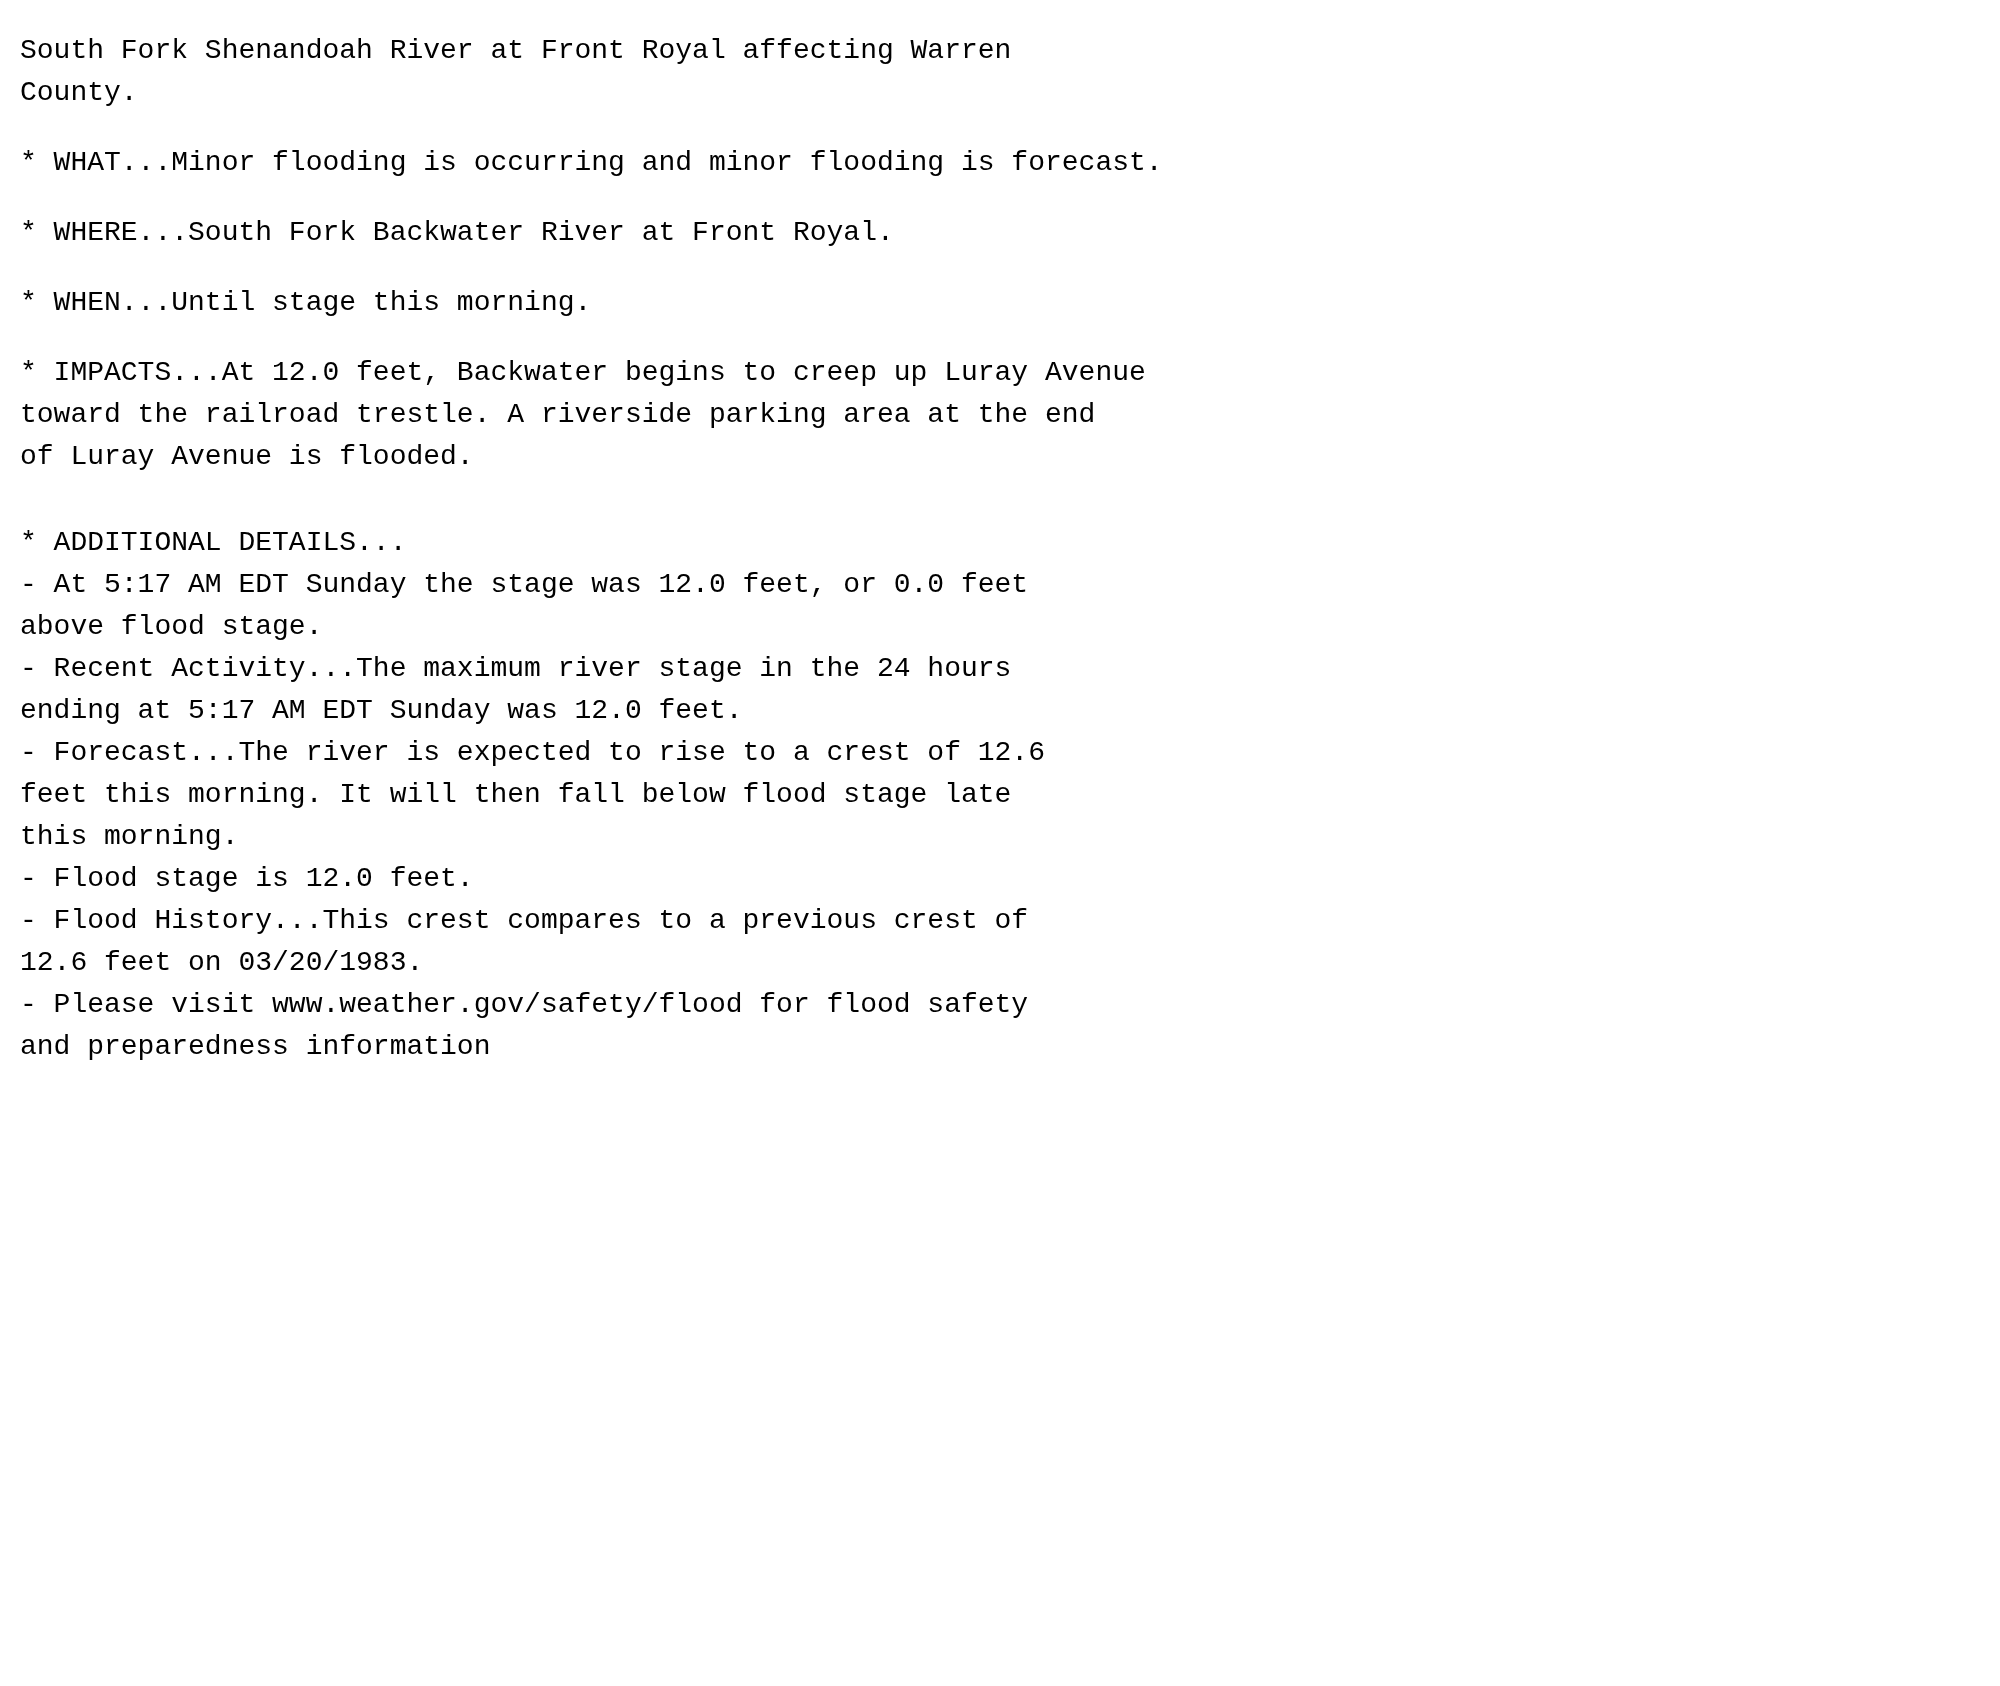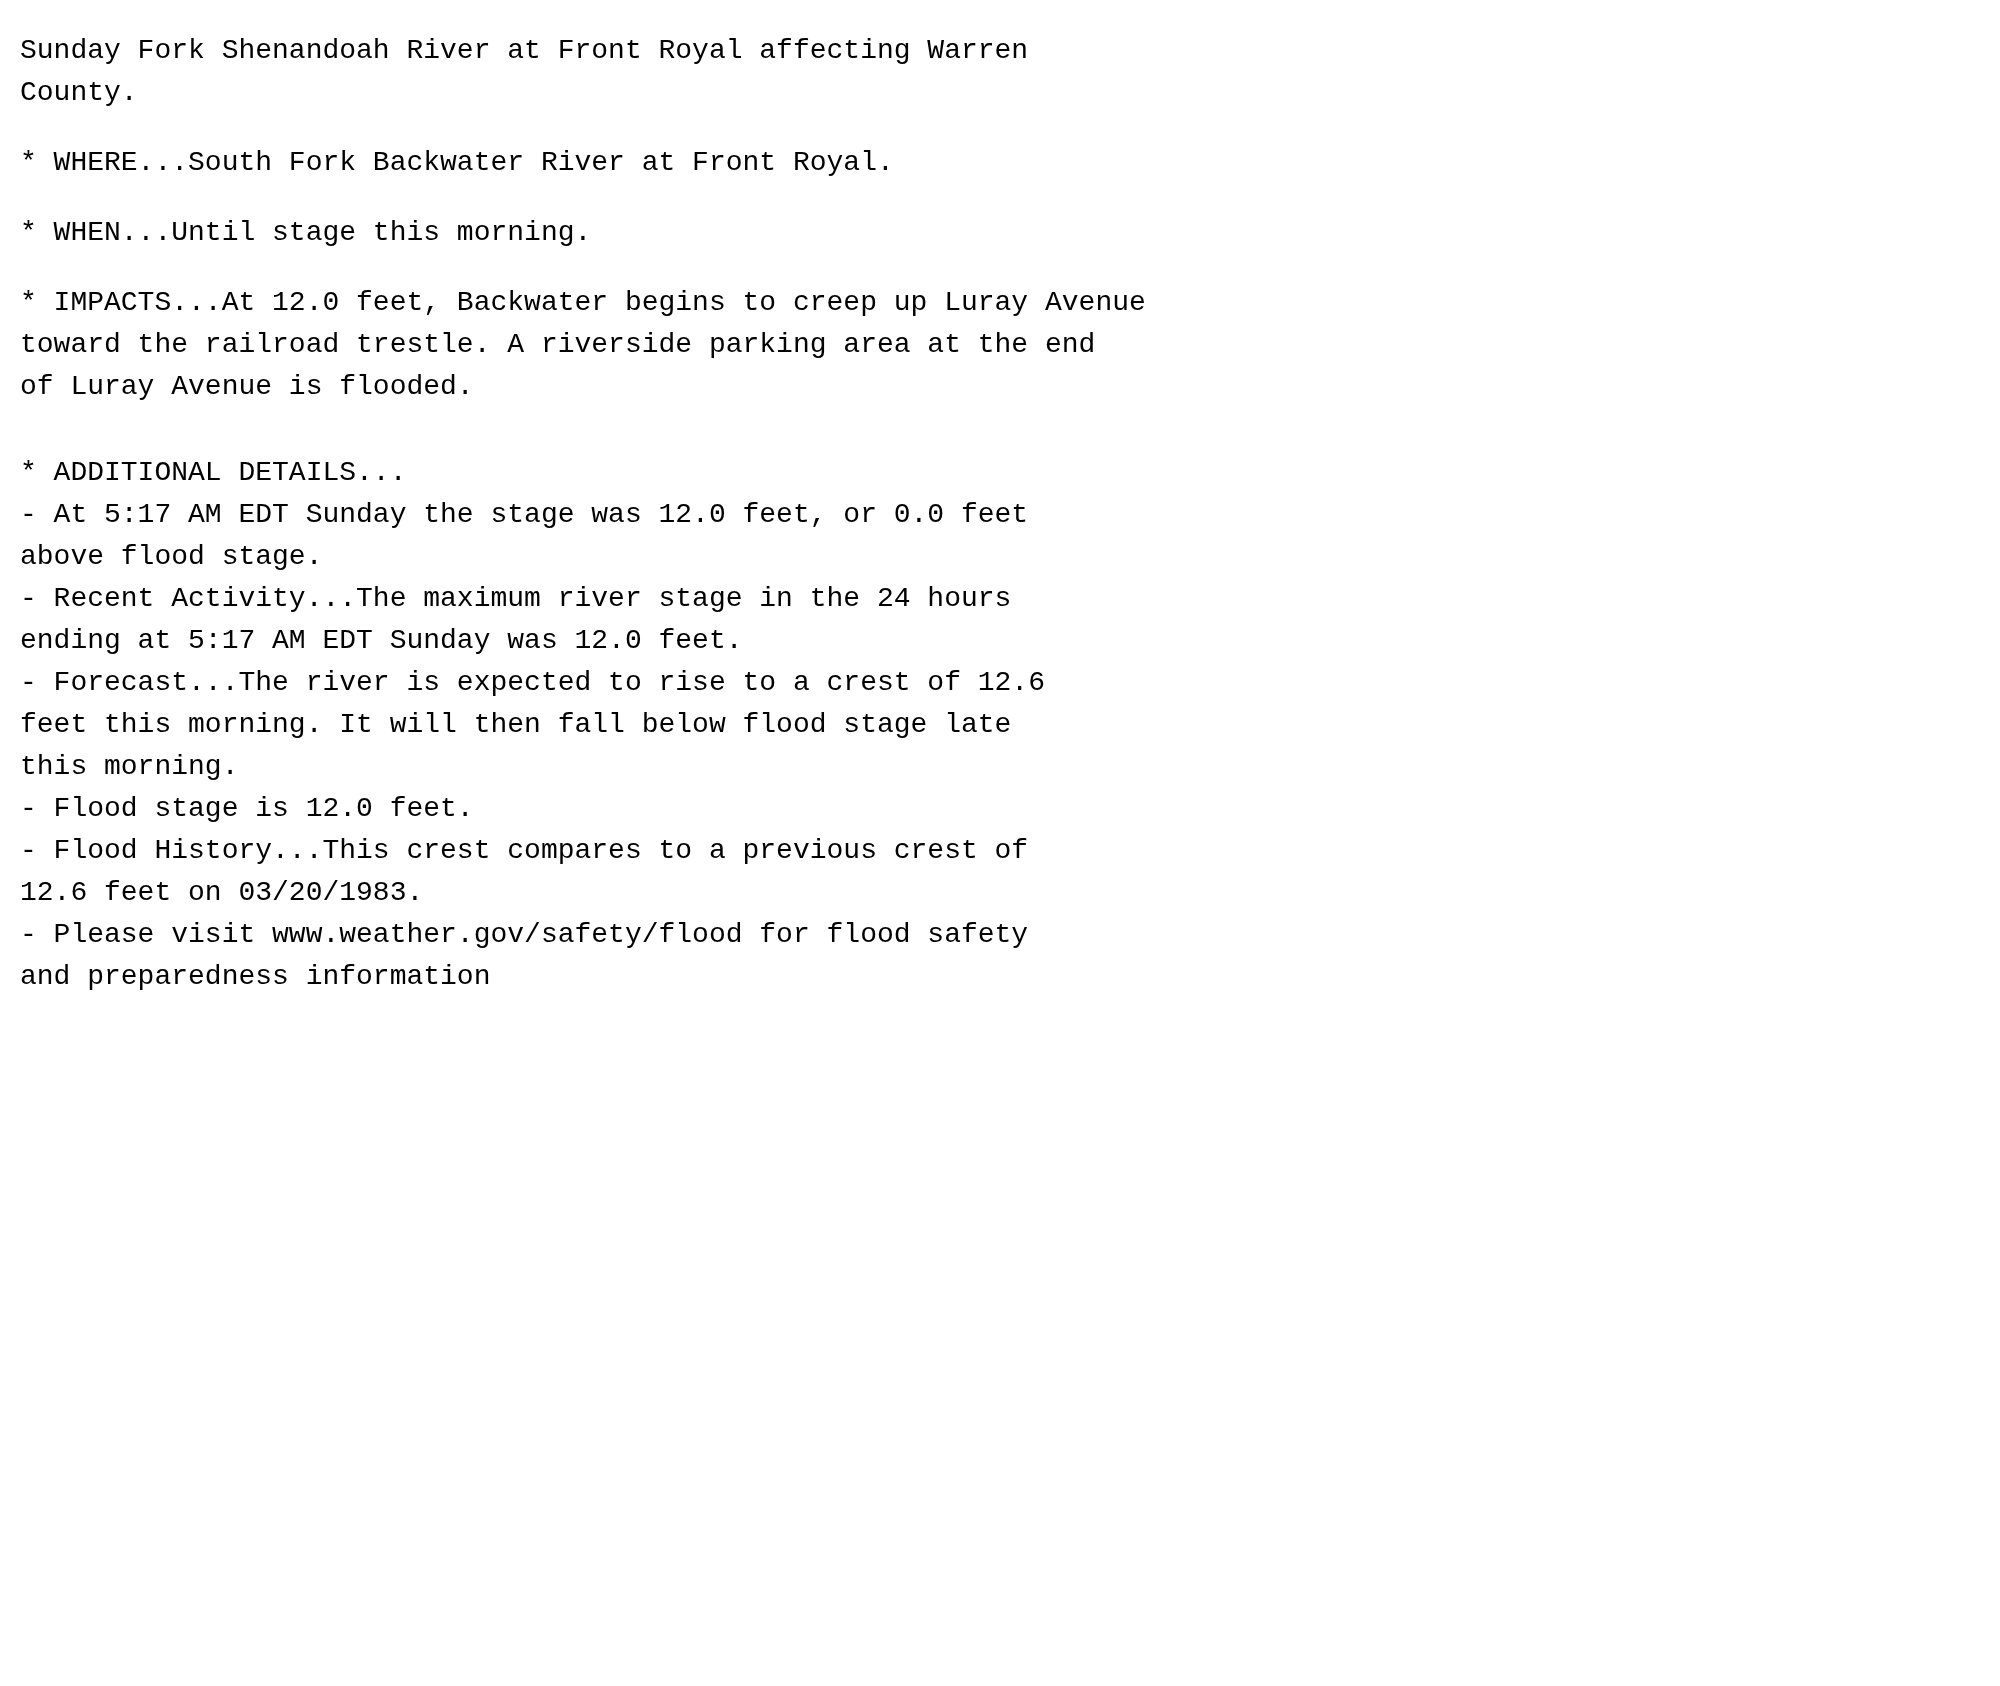--- a/index.html
+++ b/index.html
@@ -31,22 +31,23 @@
 
     .paragraph:last-child {
       margin-bottom: 0;
       margin-top: 44px;
     }
   </style>
 </head>
 <body>
 
 <div class="content-block">
-    <div class="paragraph">Sunday Fork Shenandoah River at Front Royal affecting Warren
+    <div class="paragraph">South Fork Shenandoah River at Front Royal affecting Warren
 County.</div>
+    <div class="paragraph">* WHAT...Minor flooding is occurring and minor flooding is forecast.</div>
     <div class="paragraph">* WHERE...South Fork Backwater River at Front Royal.</div>
     <div class="paragraph">* WHEN...Until stage this morning.</div>
     <div class="paragraph">* IMPACTS...At 12.0 feet, Backwater begins to creep up Luray Avenue
 toward the railroad trestle. A riverside parking area at the end
 of Luray Avenue is flooded.</div>
     <div class="paragraph">* ADDITIONAL DETAILS...
 - At 5:17 AM EDT Sunday the stage was 12.0 feet, or 0.0 feet
 above flood stage.
 - Recent Activity...The maximum river stage in the 24 hours
 ending at 5:17 AM EDT Sunday was 12.0 feet.

